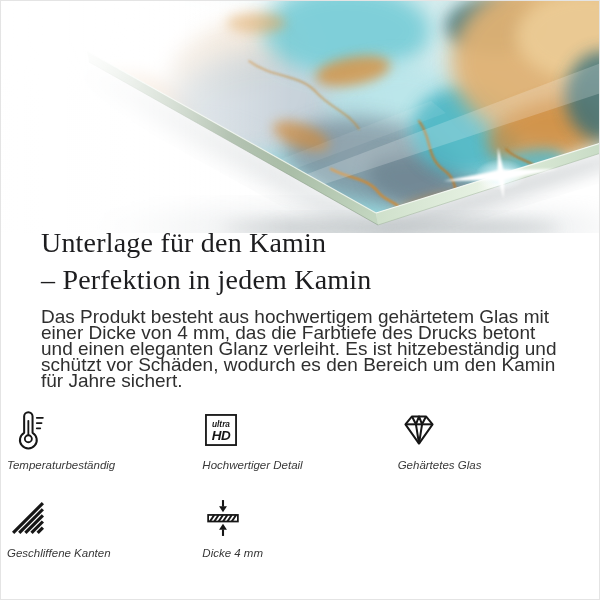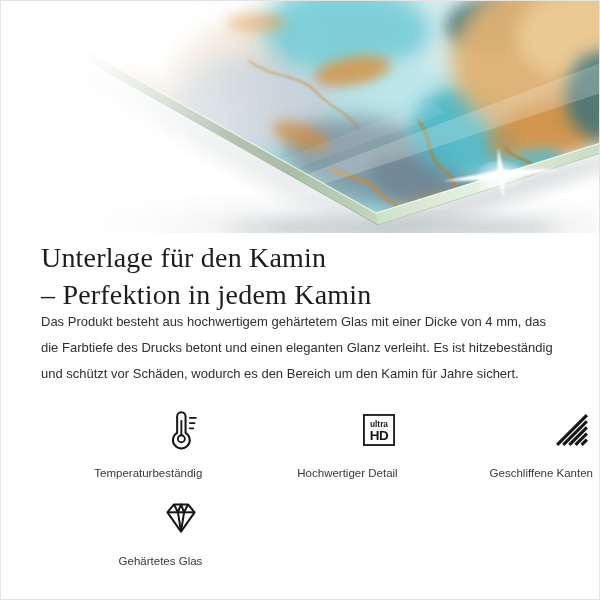--- a/index.html
+++ b/index.html
@@ -4,40 +4,40 @@
 <style>
   html,body{margin:0;padding:0;background:#fff;}
   .page{
     position:relative;width:598px;height:598px;border:1px solid #e4e4e4;
     background:#ffffff;overflow:hidden;
     font-family:"Liberation Sans",sans-serif;
   }
   .hero{position:absolute;top:0;left:0;width:600px;height:232px;}
   .hero svg{display:block;}
   .headline{
-    position:absolute;top:238px;left:40px;margin:0;
+    position:absolute;top:223px;left:40px;margin:0;
     font-family:"Liberation Serif",serif;font-weight:400;
     font-size:28px;line-height:37px;color:#1d1d1f;letter-spacing:.2px;
   }
   .headline span{display:block;}
   .desc{
     position:absolute;top:308px;left:40px;width:522px;margin:0;
-    font-size:13px;line-height:26px;color:#2f2f2f;
+    font-size:19px;line-height:16px;color:#2f2f2f;
   }
   .features{
     position:absolute;top:402px;left:0;right:0;
     display:grid;grid-template-columns:1fr 1fr 1fr;padding:0 6px;
   }
   .feature{
-    height:84px;display:flex;flex-direction:column;align-items:flex-end;
-    justify-content:flex-start;padding-top:4px;
+    height:84px;display:flex;flex-direction:column;align-items:flex-start;
+    justify-content:flex-start;padding-top:4px;font-style:italic;
   }
   .icon-box{height:46px;display:flex;align-items:center;justify-content:center;}
   .feature .label{
-    font-size:11.5px;color:#383838;margin-top:14px;white-space:nowrap;
+    font-size:11.5px;color:#383838;margin-top:6px;white-space:nowrap;
   }
   .ico{stroke:#161616;fill:none;stroke-width:2.3;}
   .badge-text{font-family:"Liberation Sans",sans-serif;font-weight:bold;fill:#161616;stroke:none;text-anchor:middle;}
 </style>
 </head>
 <body>
 
 <div class="page">
 
   <div class="hero" aria-label="Ecke einer Glasplatte mit abstraktem Marmor-Druck in Türkis, Grau, Weiß und Gold, glänzende geschliffene Kante mit Lichtreflex">
@@ -190,42 +190,64 @@
           <text class="badge-text" x="24" y="37" font-size="17" letter-spacing="-0.5">HD</text>
         </svg>
       </div>
       <div class="label">Hochwertiger Detail</div>
     </div>
 
 
     <div class="feature">
       <div class="icon-box">
         <svg width="42" height="42" viewBox="0 0 48 48">
+          <g class="ico" stroke-width="2.1" stroke-linejoin="round">
+            <path d="M8.5,17.5 L16,8.5 H32 L39.5,17.5 L24,39.5 Z"></path>
+            <line x1="8.5" y1="17.5" x2="39.5" y2="17.5"></line>
+            <path d="M16,8.5 L20.5,17.5 L24,8.5 L27.5,17.5 L32,8.5"></path>
+            <line x1="20.5" y1="17.5" x2="24" y2="39.5"></line>
+            <line x1="27.5" y1="17.5" x2="24" y2="39.5"></line>
+          </g>
+        </svg>
+      </div>
+      <div class="label">Gehärtetes Glas</div>
+    </div>
+
+    <div class="feature">
+      <div class="icon-box">
+        <svg width="42" height="42" viewBox="0 0 48 48">
           <g stroke="#161616" stroke-width="3.6" fill="none">
             <line x1="7" y1="41" x2="41" y2="7"></line>
             <line x1="14" y1="41" x2="41" y2="14"></line>
             <line x1="21" y1="41" x2="41" y2="21"></line>
             <line x1="28" y1="41" x2="41" y2="28"></line>
             <line x1="35" y1="41" x2="41" y2="35"></line>
           </g>
         </svg>
       </div>
       <div class="label">Geschliffene Kanten</div>
     </div>
 
     <div class="feature">
       <div class="icon-box">
         <svg width="42" height="42" viewBox="0 0 48 48">
-          <g class="ico" stroke-width="2.1" stroke-linejoin="round">
-            <path d="M8.5,17.5 L16,8.5 H32 L39.5,17.5 L24,39.5 Z"></path>
-            <line x1="8.5" y1="17.5" x2="39.5" y2="17.5"></line>
-            <path d="M16,8.5 L20.5,17.5 L24,8.5 L27.5,17.5 L32,8.5"></path>
-            <line x1="20.5" y1="17.5" x2="24" y2="39.5"></line>
-            <line x1="27.5" y1="17.5" x2="24" y2="39.5"></line>
-          </g>
-        </svg>
-      </div>
-      <div class="label">Gehärtetes Glas</div>
-    </div>
-
+          <g class="ico" stroke-width="2.2">
+            <rect x="7" y="20.5" width="34" height="7.5" stroke-width="2"></rect>
+            <g stroke-width="2.3">
+              <line x1="9" y1="28" x2="14" y2="20.5"></line>
+              <line x1="14" y1="28" x2="19" y2="20.5"></line>
+              <line x1="19" y1="28" x2="24" y2="20.5"></line>
+              <line x1="24" y1="28" x2="29" y2="20.5"></line>
+              <line x1="29" y1="28" x2="34" y2="20.5"></line>
+              <line x1="34" y1="28" x2="39" y2="20.5"></line>
+            </g>
+            <line x1="24" y1="3.5" x2="24" y2="11" stroke-width="2.4"></line>
+            <line x1="24" y1="44.5" x2="24" y2="37" stroke-width="2.4"></line>
+          </g>
+          <polygon class="solid" points="19.5,10.5 28.5,10.5 24,17.5" fill="#161616"></polygon>
+          <polygon class="solid" points="19.5,37.5 28.5,37.5 24,30.5" fill="#161616"></polygon>
+        </svg>
+      </div>
+      <div class="label">Dicke 4 mm</div>
+    </div>
 
   </div>
 </div>
 
 </body></html>

